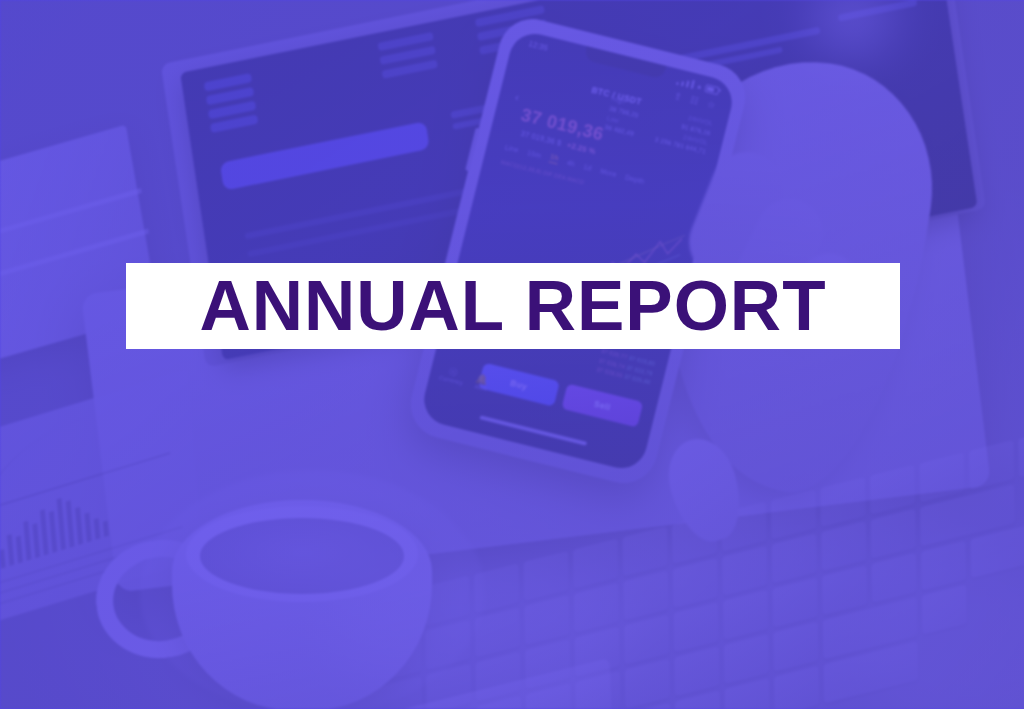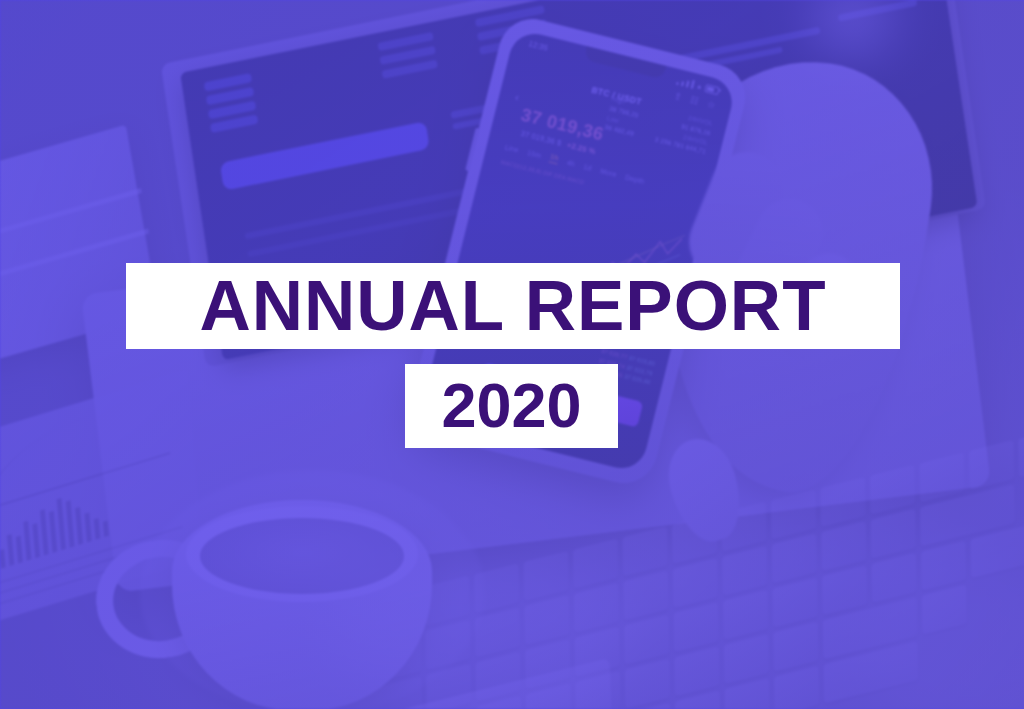--- a/index.html
+++ b/index.html
@@ -565,17 +565,14 @@
     <div class="hl hl3"></div>
   </div>
 
   <div class="overlay"></div>
   <div class="overlay2"></div>
 
   <div class="band band-title">
     <span class="txt">ANNUAL REPORT</span>
   </div>
 
-  <div class="band band-year">
-    <span class="txt">2020</span>
-  </div>
 
 </div>
 
 </body></html>

